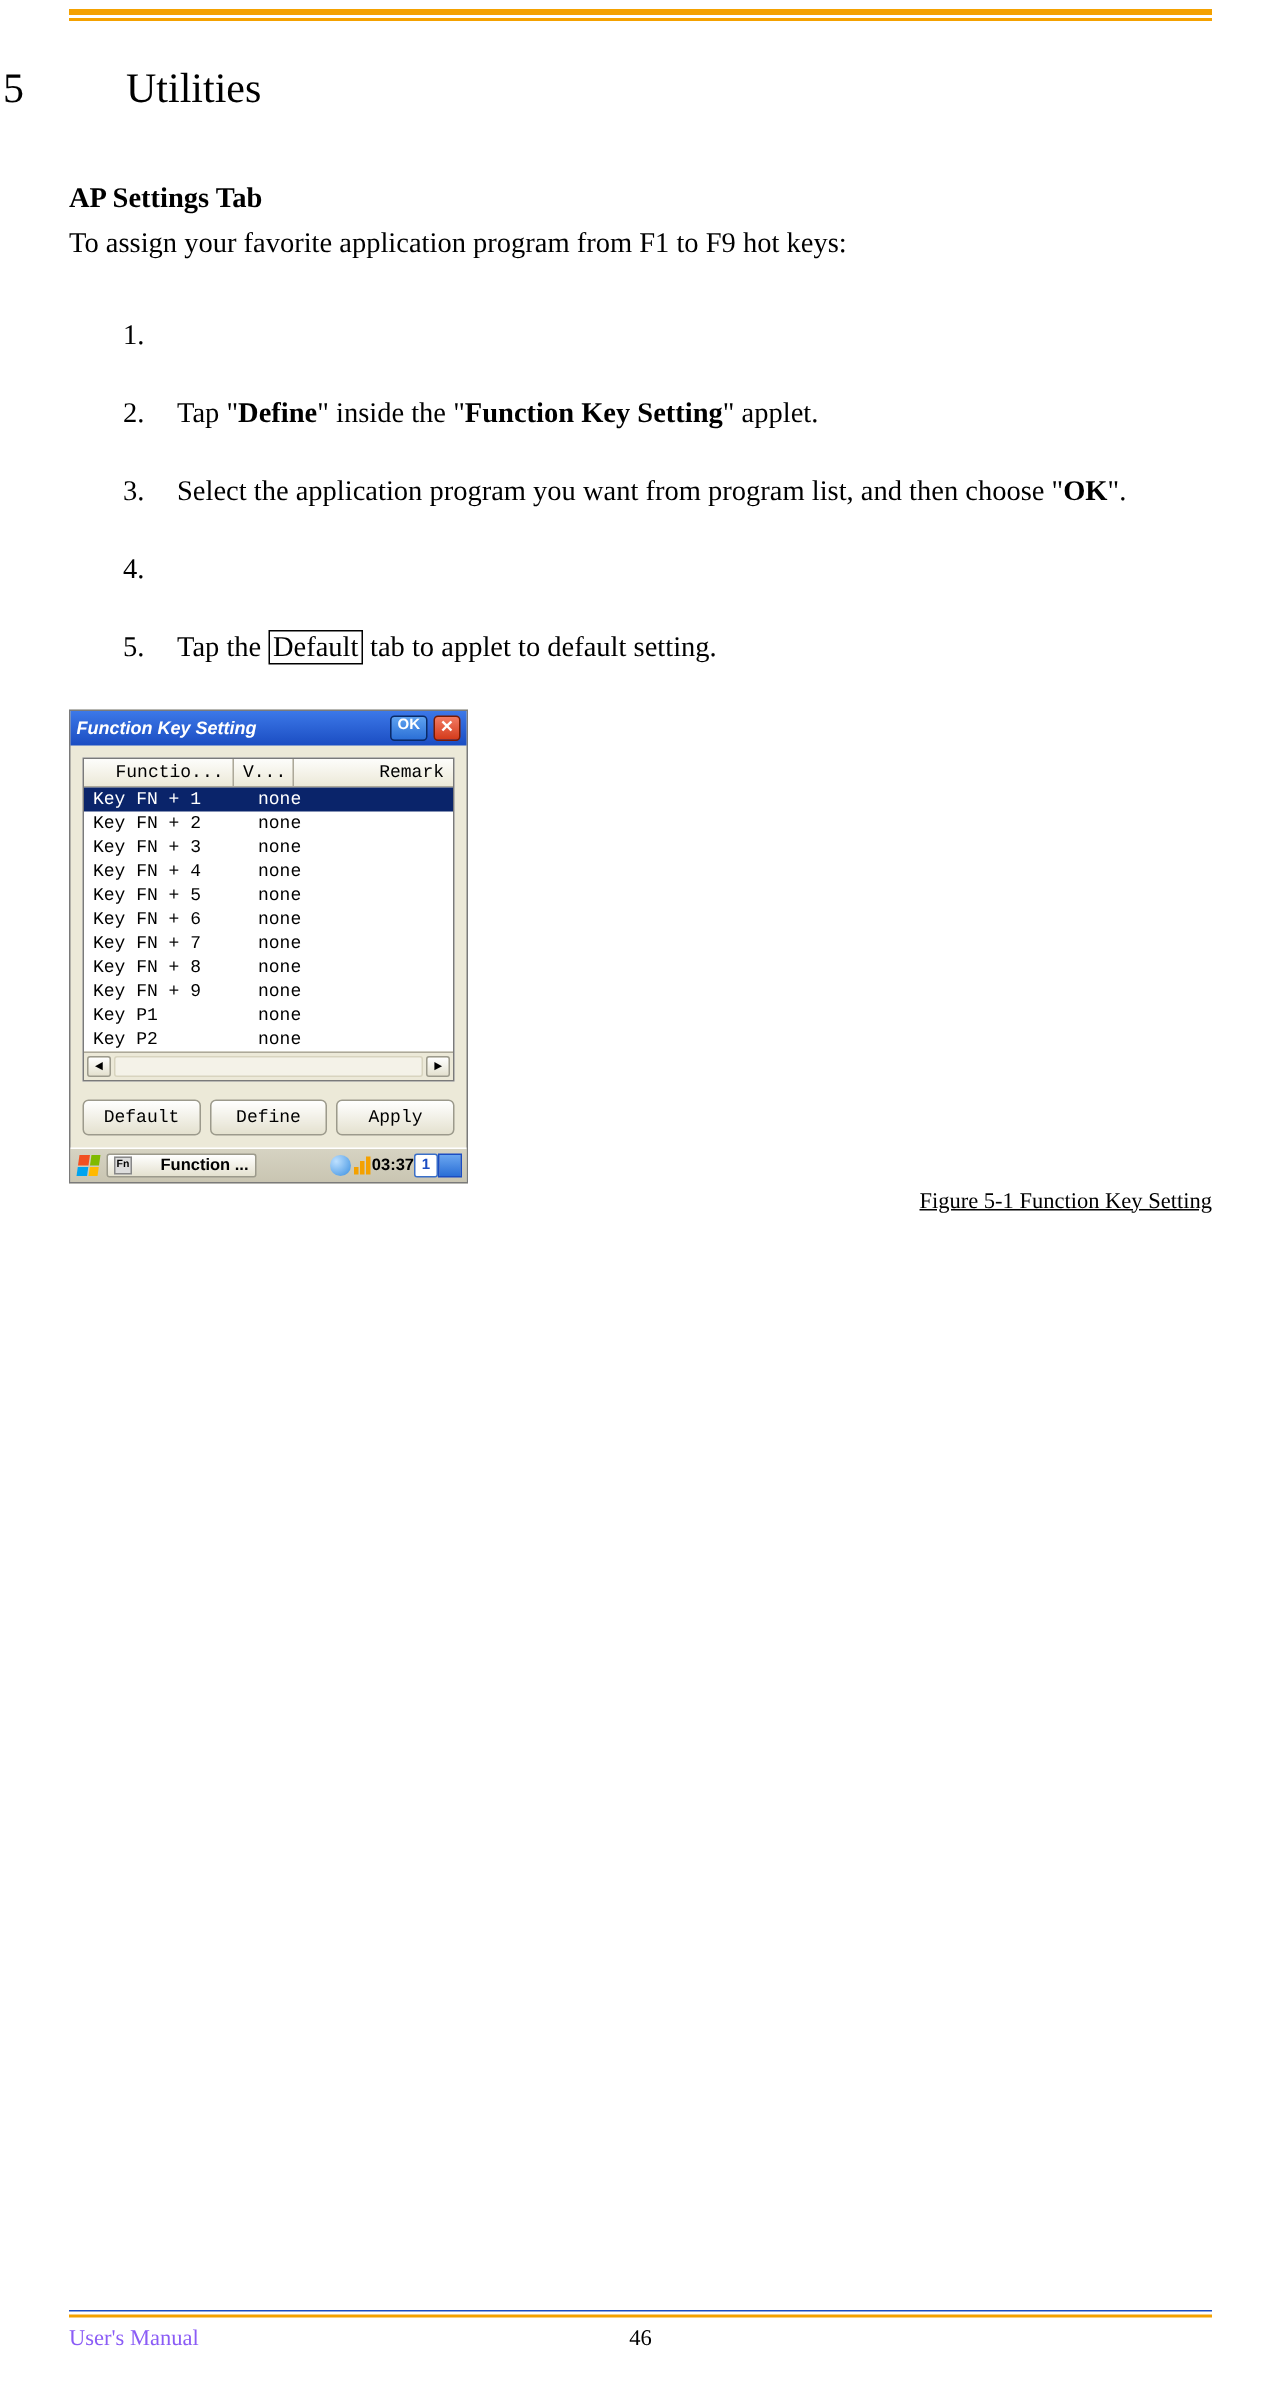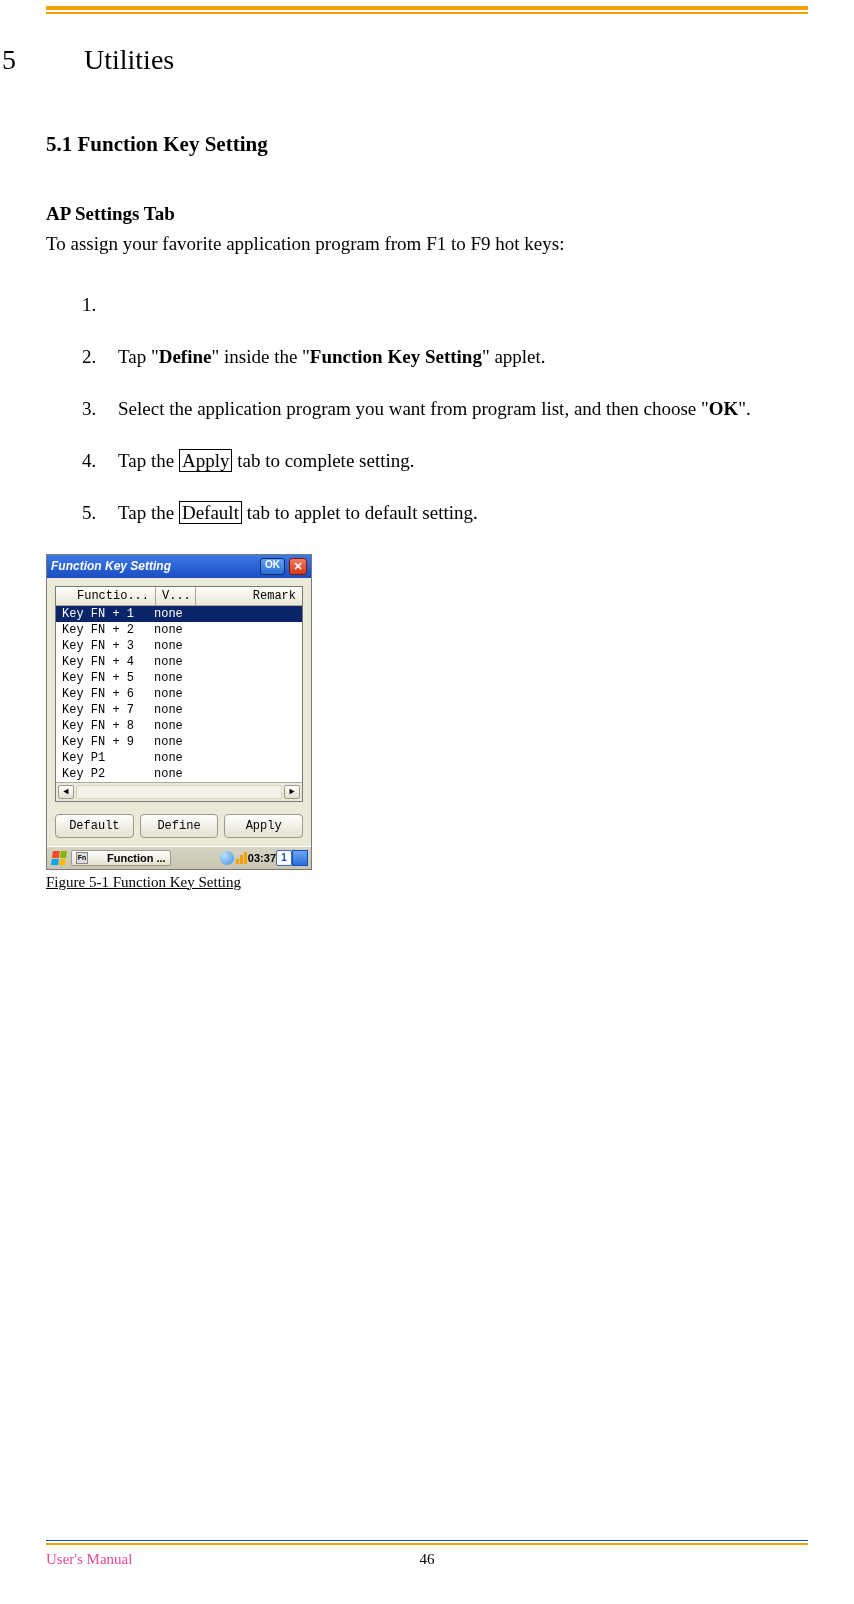--- a/index.html
+++ b/index.html
@@ -48,20 +48,21 @@
       margin-bottom: 30px;
       display: flex;
     }
     ol.steps li .num { width: 36px; flex-shrink: 0; }
     .boxed { border: 1px solid #000; padding: 0 2px; }
     .figwrap { margin-top: 10px; }
     .figcap {
       font-size: 15px;
       text-decoration: underline;
       margin-top: 4px;
+      text-align: right;
     }
     
     .mini-window {
       width: 266px;
       border: 1px solid #7a7a7a;
       background: #ece9d8;
       font-family: Tahoma, sans-serif;
       font-size: 11px;
     }
     .mw-title {
@@ -115,21 +116,21 @@
       padding: 2px 6px;
       background: linear-gradient(#fdfdfb, #ece9d8);
       font-family: "Courier New", monospace;
       text-align: right;
     }
     .mw-header-row .c1 { width: 100px; }
     .mw-header-row .c2 { width: 40px; }
     .mw-header-row .c3 { flex: 1; border-right: none; }
     .mw-row { display: flex; padding: 0 6px; line-height: 16px; }
     .mw-row.selected { background: #0a246a; color: #fff; }
-    .mw-row .c1 { width: 92px; }
+    .mw-row .c1 { width: 110px; }
     .mw-row .c3 { flex: 1; }
     .mw-scroll {
       display: flex;
       align-items: center;
       background: #ece9d8;
       border-top: 1px solid #aca899;
       padding: 2px;
     }
     .mw-scroll .arrow {
       width: 16px; height: 14px;
@@ -216,37 +217,36 @@
       bottom: 36px;
     }
     .footer-rule { height: 1px; background: #1b4dc2; margin-bottom: 2px; }
     .footer-rule2 { height: 2px; background: #f4a100; }
     .footer-row {
       display: flex;
       justify-content: space-between;
       font-size: 15px;
       margin-top: 6px;
     }
-    .footer-left { color: #ec4899; }
+    .footer-left { color: #8b5cf6; }
   </style>
 </head>
 <body>
 
 <div class="top-rule-wrap">
   <div class="top-rule-1"></div>
   <div class="top-rule-2"></div>
 </div>
 
 <div class="section-row">
   <div class="section-num">5</div>
   <div>Utilities</div>
 </div>
 
 <div class="content">
-  <div class="subheading">5.1  Function Key Setting</div>
 
   <div class="miniheading">AP Settings Tab</div>
   <div class="para">To assign your favorite application program from F1 to F9 hot keys:</div>
 
   <ol class="steps">
     <li>
       <span class="num">1.</span>
     </li>
     <li>
       <span class="num">2.</span>
@@ -255,23 +255,20 @@
       </span>
     </li>
     <li>
       <span class="num">3.</span>
       <span>
         <span>Select the application program you want from program list, and then choose "</span><b>OK</b><span>".</span>
       </span>
     </li>
     <li>
       <span class="num">4.</span>
-      <span>
-        <span>Tap the </span><span class="boxed">Apply</span><span> tab to complete setting.</span>
-      </span>
     </li>
     <li>
       <span class="num">5.</span>
       <span>
         <span>Tap the </span><span class="boxed">Default</span><span> tab to applet to default setting.</span>
       </span>
     </li>
   </ol>
 
   <div class="figwrap">

